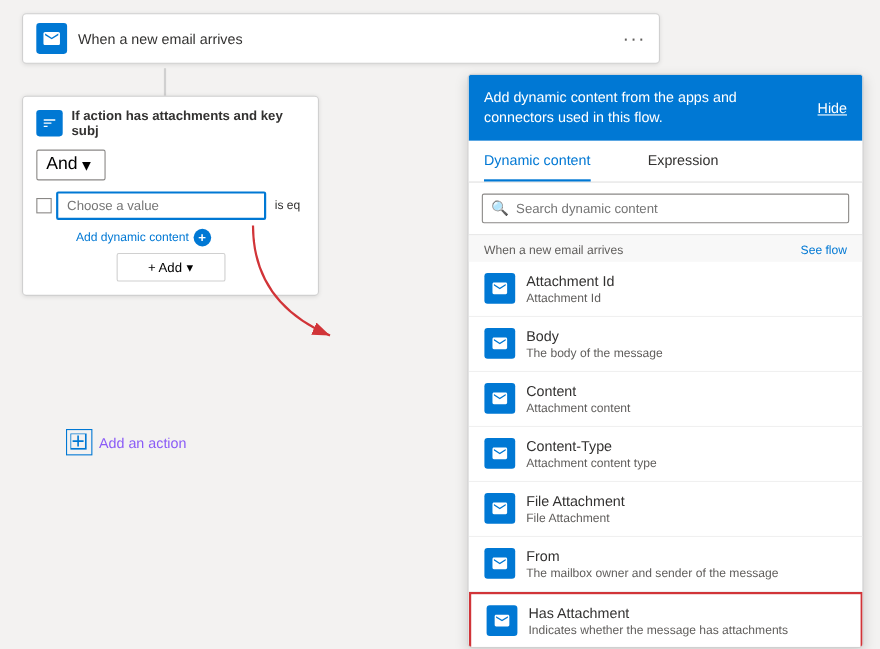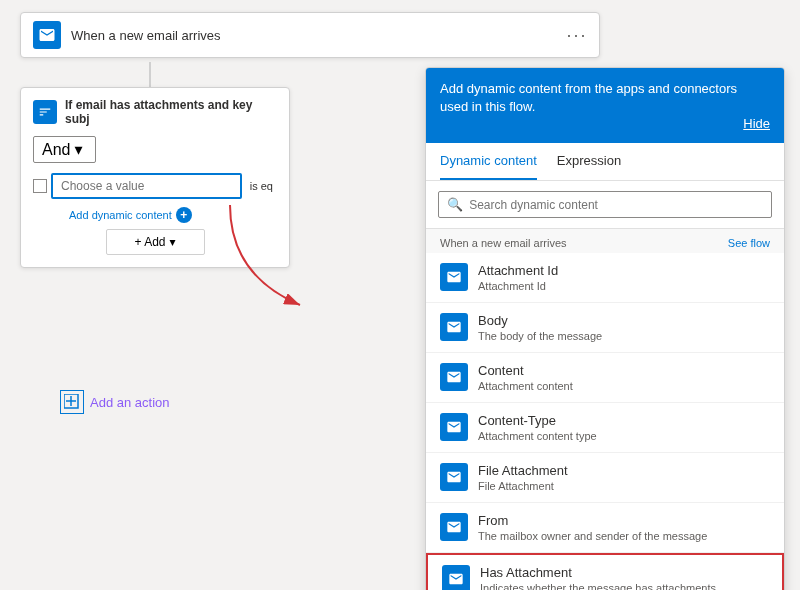--- a/index.html
+++ b/index.html
@@ -215,42 +215,42 @@
       box-shadow: 0 4px 12px rgba(0,0,0,0.15);
       overflow: hidden;
     }
 
     .panel-header {
       background: #0078d4;
       color: white;
       padding: 12px 14px;
       display: flex;
       justify-content: space-between;
-      align-items: flex-end;
-      flex-direction: column;
+      align-items: center;
     }
     .panel-header-text {
       font-size: 13px;
       line-height: 1.4;
       flex: 1;
       padding-right: 10px;
     }
     .hide-btn {
       color: white;
       font-size: 13px;
       cursor: pointer;
       white-space: nowrap;
       text-decoration: underline;
     }
 
     .panel-tabs {
       display: flex;
       border-bottom: 1px solid #e0e0e0;
       padding: 0 14px;
       background: white;
+      gap: 32px;
     }
     .panel-tab {
       padding: 10px 0;
       margin-right: 20px;
       font-size: 13px;
       color: #323130;
       cursor: pointer;
       border-bottom: 2px solid transparent;
     }
     .panel-tab.active {
@@ -362,21 +362,21 @@
 
   <div class="connector-line"></div>
 
   <div class="condition-card">
     <div class="condition-header">
       <div class="condition-icon">
         <svg viewBox="0 0 24 24" xmlns="http://www.w3.org/2000/svg">
           <path d="M3 18h6v-2H3v2zm0-5h12v-2H3v2zm0-7v2h18V6H3z"></path>
         </svg>
       </div>
-      <span class="condition-title">If email has attachments and key subj</span>
+      <span class="condition-title">If action has attachments and key subj</span>
     </div>
 
     <div class="and-dropdown">
       <span>And</span>
       <span>▾</span>
     </div>
 
     <div class="condition-row">
       <div class="condition-checkbox"></div>
       <input class="choose-value-input" type="text" placeholder="Choose a value" style="">

